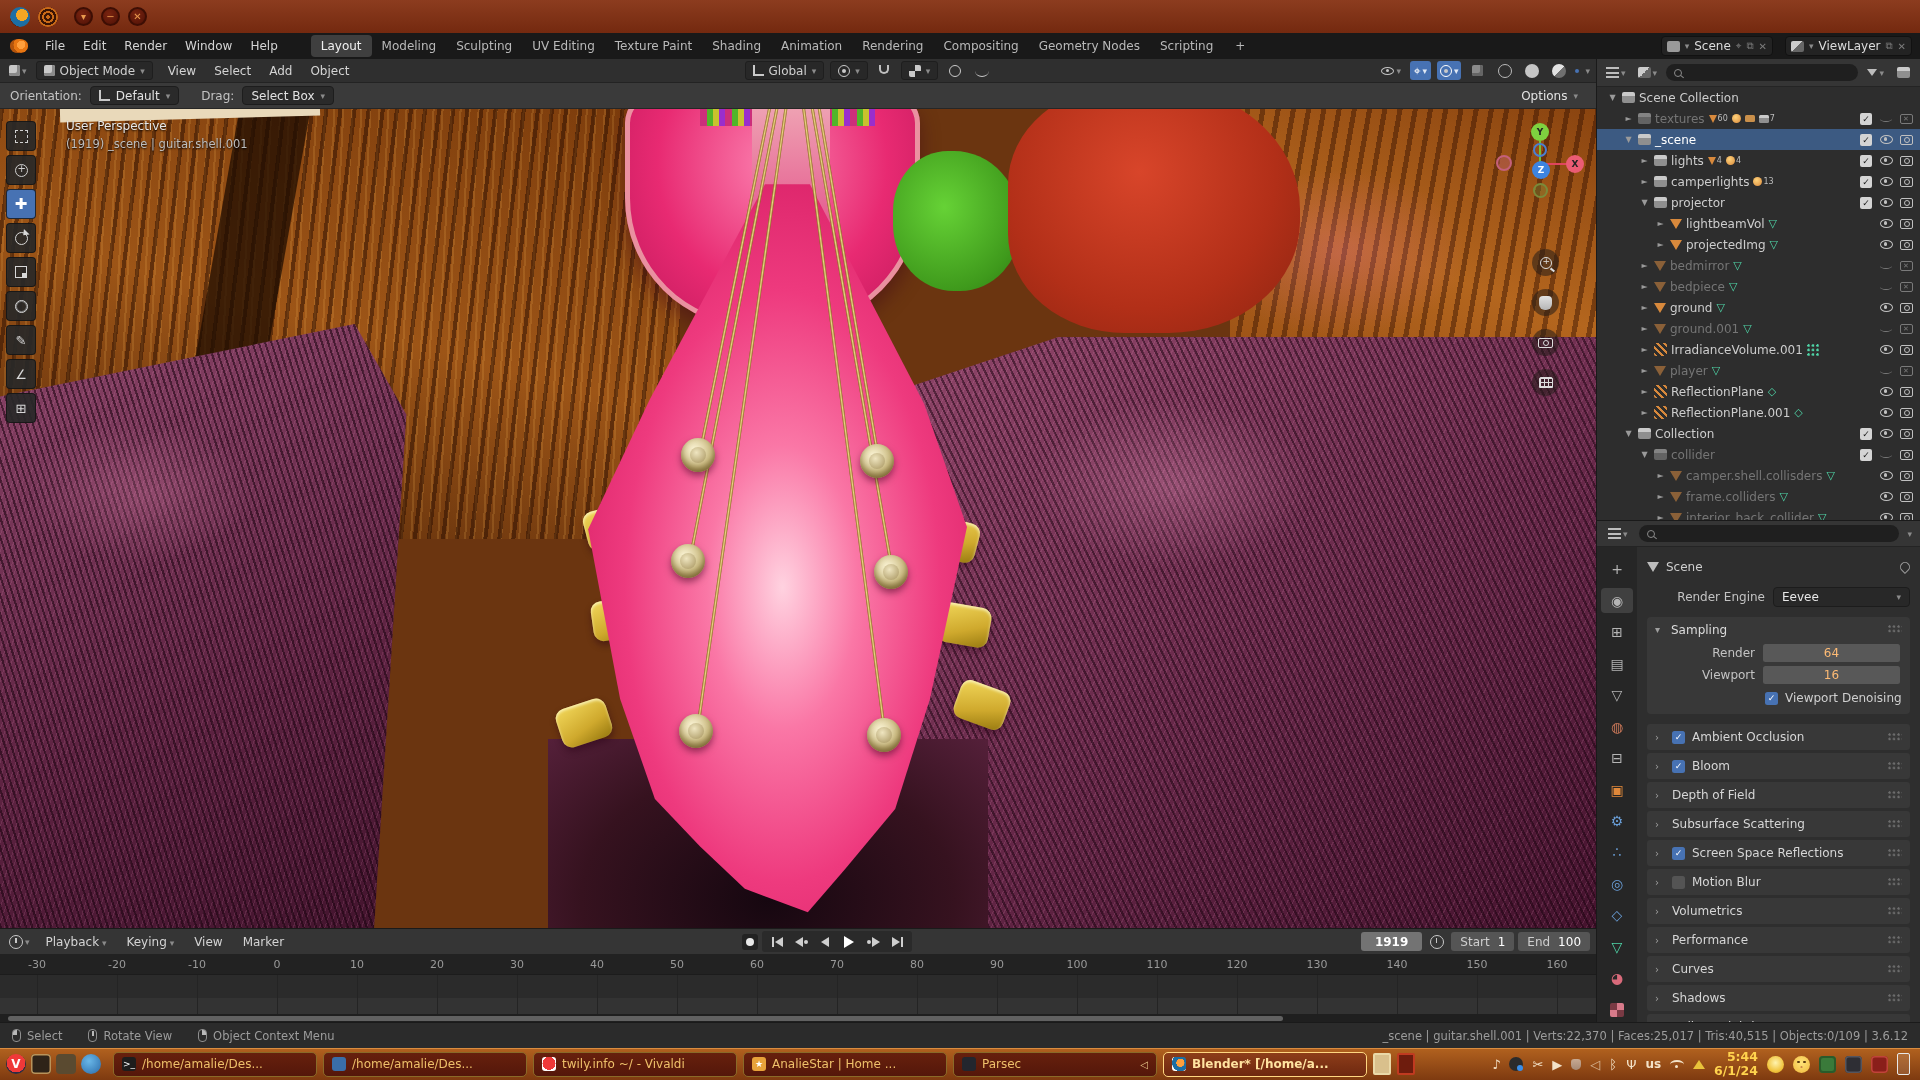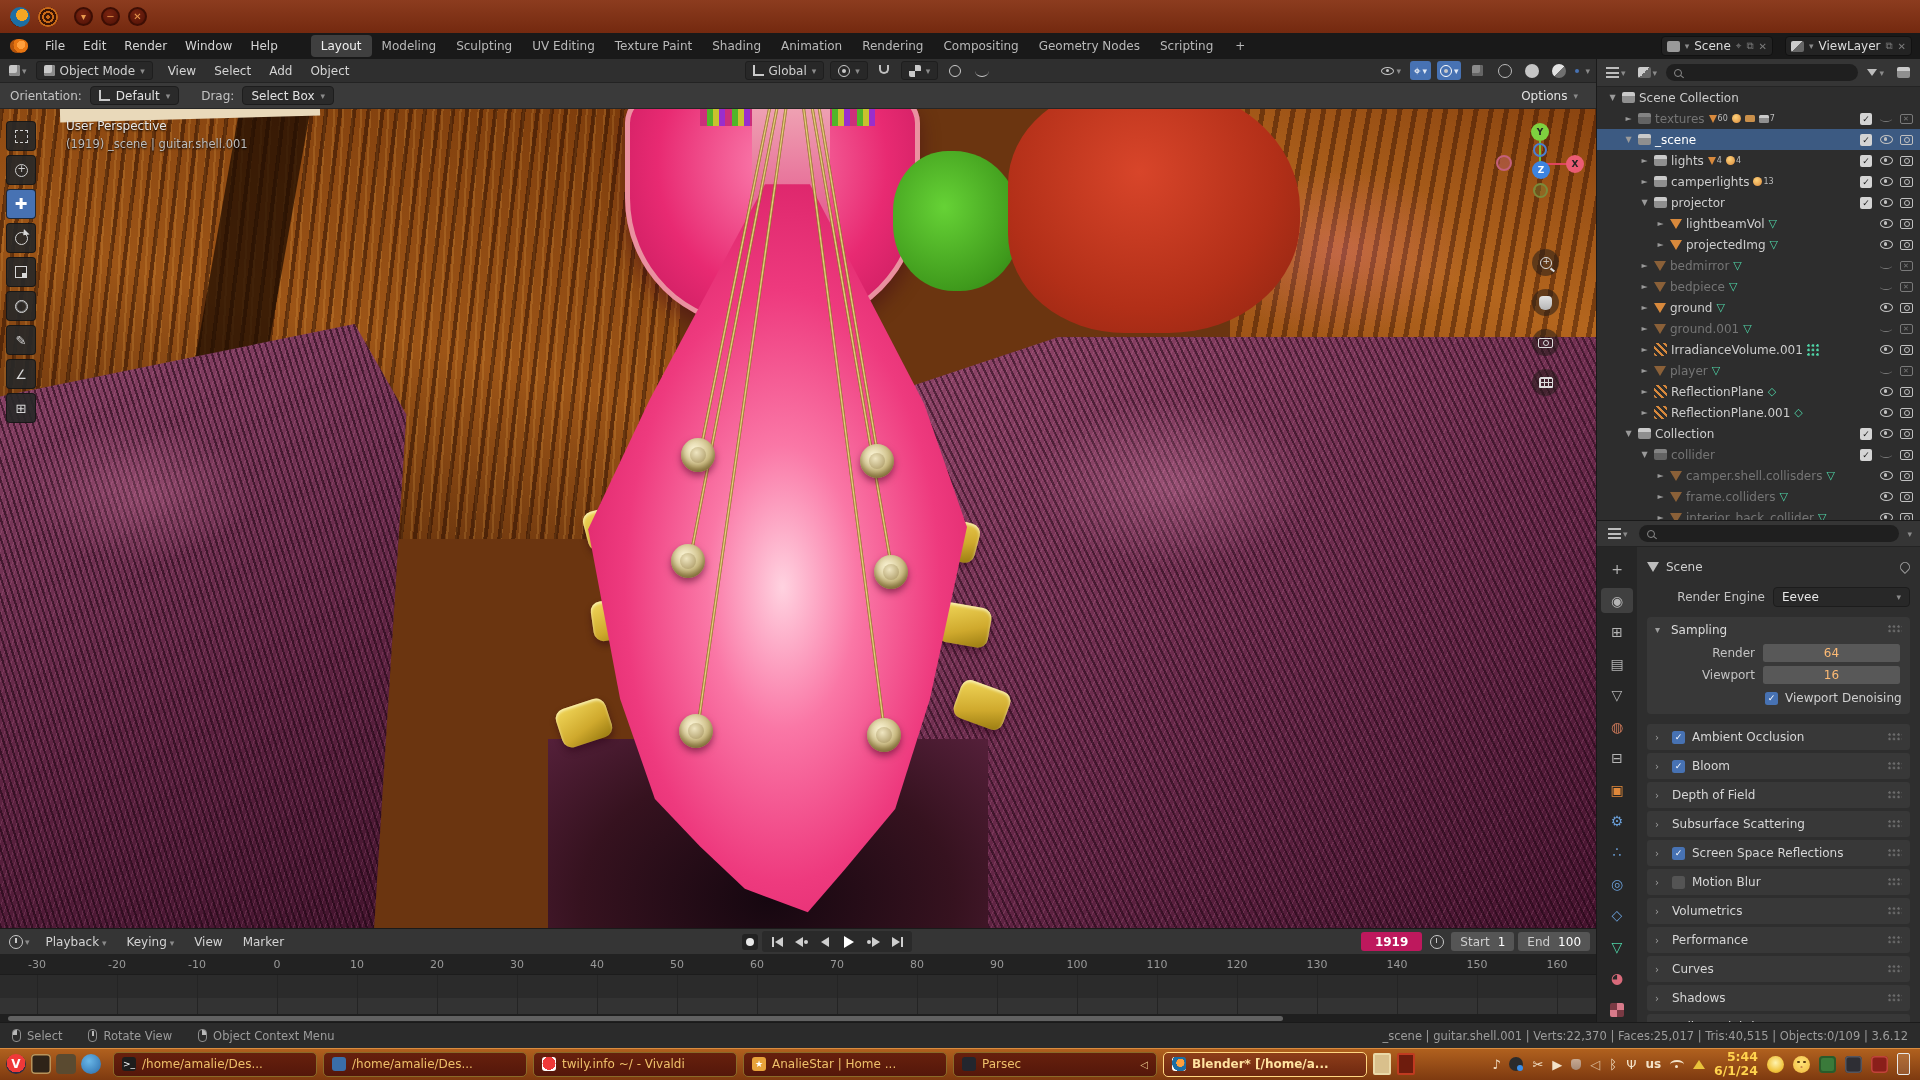--- a/index.html
+++ b/index.html
@@ -176,21 +176,21 @@
 .clocki::after{content:"";position:absolute;left:5px;top:2px;width:1.6px;height:5px;background:#c9c9c9}
 #tl-trans{display:flex;align-items:center;gap:2px;background:#2a2a2a;border-radius:3px;padding:2px 4px}
 .tb{display:flex;align-items:center;justify-content:center;width:22px;height:17px;gap:1px}
 .tri-l{width:0;height:0;border-top:5px solid transparent;border-bottom:5px solid transparent;border-right:8px solid #cfcfcf}
 .tri-r{width:0;height:0;border-top:5px solid transparent;border-bottom:5px solid transparent;border-left:8px solid #cfcfcf}
 .tri-r.big{border-top-width:6px;border-bottom-width:6px;border-left-width:10px;border-left-color:#fff}
 .vbar{width:2px;height:10px;background:#cfcfcf}
 .dot{width:4px;height:4px;border-radius:50%;background:#cfcfcf}
 .rec{width:16px;height:16px;border-radius:3px;background:#222;display:flex;align-items:center;justify-content:center}
 .rec::after{content:"";width:8px;height:8px;border-radius:50%;background:#e8e8e8}
-.fval{background:#be185d;border-radius:3px;height:19px;display:flex;align-items:center;justify-content:center;
+.fval{background:#737373;border-radius:3px;height:19px;display:flex;align-items:center;justify-content:center;
   color:#fff;padding:0 14px;font-weight:bold}
 .sebox{background:#555;border-radius:3px;height:19px;display:flex;align-items:center;gap:8px;padding:0 9px}
 .sebox .k{color:#cfcfcf}.sebox .v{color:#fff}
 #tl-ruler{position:relative;height:20px;background:#222;border-bottom:1px solid #1c1c1c}
 .tick{position:absolute;top:3px;transform:translateX(-50%);color:#999;font-size:11px}
 #tl-chan{position:relative;height:39px;background:#2b2b2b;overflow:hidden}
 .gline{position:absolute;top:0;bottom:0;width:1px;background:#242424}
 #tl-band{position:absolute;left:0;right:0;bottom:0;height:16px;background:#333}
 #tl-scroll{position:relative;height:8px;background:#1f1f1f}
 #tl-scroll .bar{position:absolute;left:8px;top:1.5px;width:1275px;height:5px;border-radius:3px;background:#616161}

